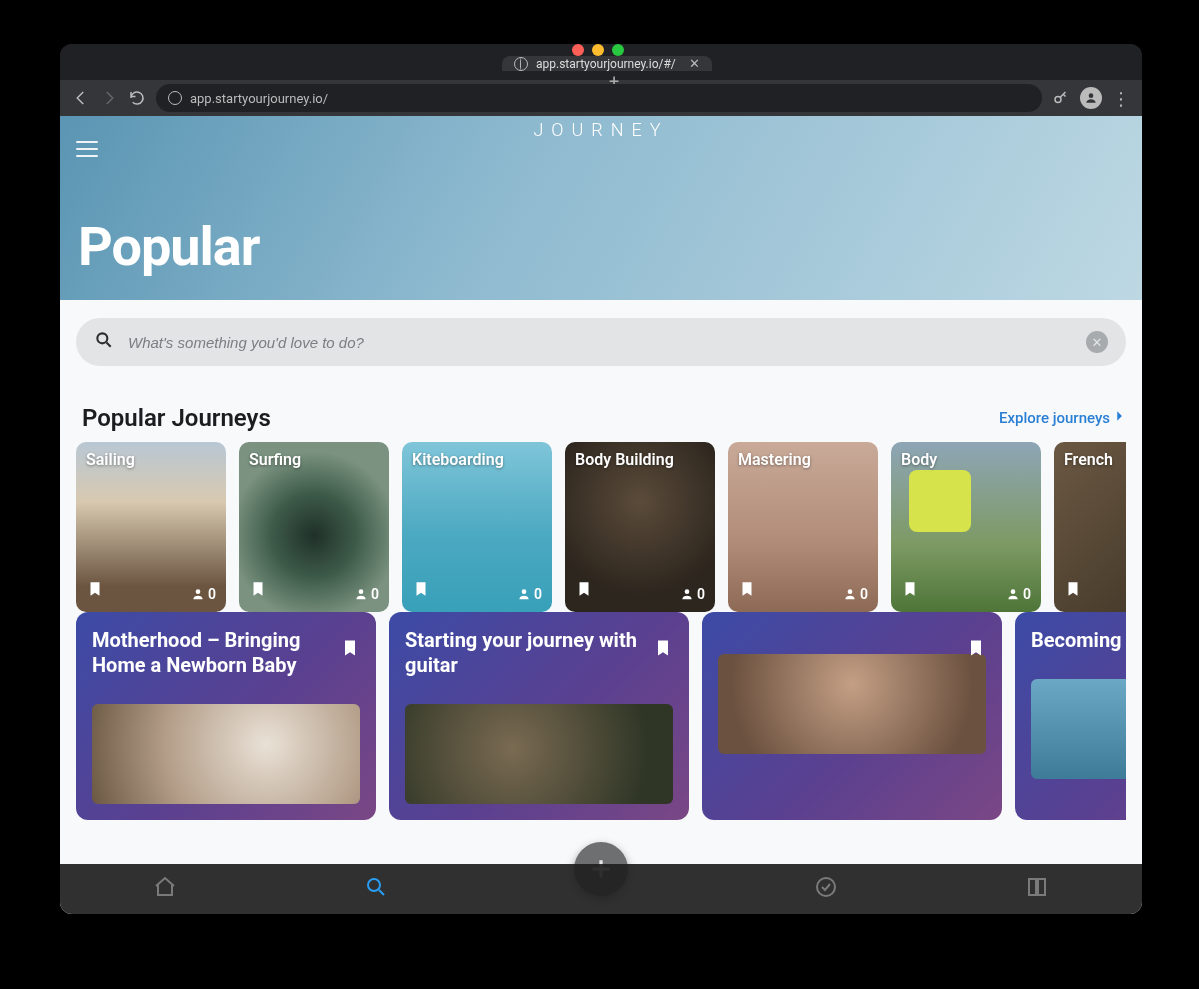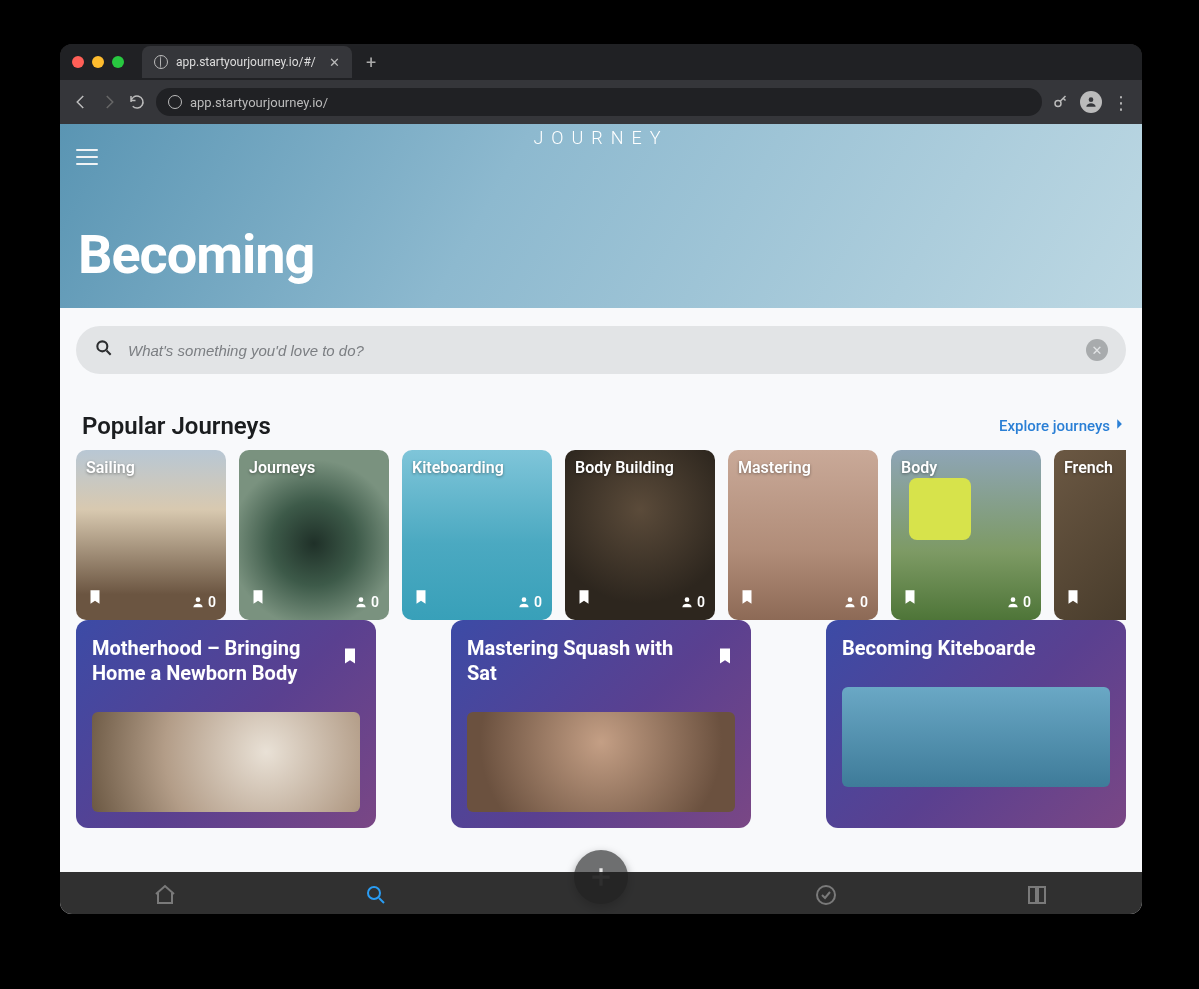--- a/index.html
+++ b/index.html
@@ -20,36 +20,37 @@
     overflow: hidden;
     box-shadow: 0 20px 60px rgba(0,0,0,0.6);
   }
   
   .chrome-tabbar {
     height: 36px;
     background: #202124;
     display: flex;
     align-items: center;
     padding-left: 12px;
+    flex-direction: column;
   }
   .traffic { display: flex; gap: 8px; margin-right: 18px; }
   .tl { width: 12px; height: 12px; border-radius: 50%; }
   .tl.r { background:#ff5f57; } .tl.y { background:#febc2e; } .tl.g { background:#28c840; }
   .tab {
     display:flex; align-items:center; gap:8px;
     background:#35363a; height:32px; padding:0 12px;
     border-radius:8px 8px 0 0; font-size:12px; color:#ddd;
     min-width:210px;
   }
   .tab .globe { width:14px; height:14px; border-radius:50%; border:1.4px solid #bbb; position:relative; }
   .tab .globe:before{content:"";position:absolute;left:5px;top:-1px;width:2px;height:14px;border-left:1.4px solid #bbb;border-radius:50%;}
   .tab .close-x{ margin-left:auto; color:#bbb; font-size:13px; cursor:pointer;}
   .new-tab-plus{ color:#aaa; font-size:18px; margin-left:14px; cursor:pointer;}
   .chrome-toolbar {
-    height:44px; background:#35363a; display:flex; align-items:center; gap:10px;
+    height:36px; background:#35363a; display:flex; align-items:center; gap:10px;
     padding:0 12px;
   }
   .nav-ico { width:18px; height:18px; display:flex; align-items:center; justify-content:center; color:#bbb; cursor:pointer;}
   .nav-ico.dim{color:#666;}
   .addr {
     flex:1; height:28px; background:#202124; border-radius:14px;
     display:flex; align-items:center; padding:0 12px; color:#bbb; font-size:13px; gap:8px;
   }
   .addr .globe{ width:14px; height:14px; border-radius:50%; border:1.4px solid #bbb;}
   .avatar-circ{ width:22px;height:22px;border-radius:50%;background:#bbb;display:flex;align-items:center;justify-content:center;}
@@ -205,21 +206,21 @@
 
   <div class="viewport">
 
     <div class="app-header">
       <div class="hamburger">
           <div></div>
           <div></div>
           <div></div>
         </div>
       <div class="brand">JOURNEY</div>
-      <div class="page-title">Becoming</div>
+      <div class="page-title">Popular</div>
     </div>
 
     <div class="content">
 
       <div class="searchbar">
         <span class="search-ico"><svg viewBox="0 0 24 24">
               <circle cx="10" cy="10" r="6" fill="none" stroke="#2b2d2f" stroke-width="2.5"></circle>
               <path d="M15 15l5 5" stroke="#2b2d2f" stroke-width="2.5"></path>
             </svg></span>
         <input type="text" placeholder="What's something you'd love to do?" style="">
@@ -245,21 +246,21 @@
             <div class="count">
               <svg viewBox="0 0 24 24">
                 <circle cx="12" cy="8" r="4"></circle>
                 <path d="M4 21c0-4 4-6 8-6s8 2 8 6z"></path>
               </svg>
               <span>0</span>
             </div>
           </div>
           <div class="journey-card">
             <div class="bg surfing"></div>
-            <div class="title">Journeys</div>
+            <div class="title">Surfing</div>
             <div class="bm"><svg viewBox="0 0 24 24">
                 <path d="M6 3h12v18l-6-4-6 4z"></path>
               </svg></div>
             <div class="count">
               <svg viewBox="0 0 24 24">
                 <circle cx="12" cy="8" r="4"></circle>
                 <path d="M4 21c0-4 4-6 8-6s8 2 8 6z"></path>
               </svg>
               <span>0</span>
             </div>
@@ -324,28 +325,34 @@
             <div class="bg french"></div>
             <div class="title">French</div>
             <div class="bm"><svg viewBox="0 0 24 24">
                 <path d="M6 3h12v18l-6-4-6 4z"></path>
               </svg></div>
           </div>
         </div>
 
       <div class="h-scroll" id="maps-row">
           <div class="map-card">
-            <div class="mtitle">Motherhood – Bringing Home a Newborn Body</div>
+            <div class="mtitle">Motherhood – Bringing Home a Newborn Baby</div>
             <div class="mbm"><svg viewBox="0 0 24 24">
                 <path d="M6 3h12v18l-6-4-6 4z"></path>
               </svg></div>
             <div class="preview p1"></div>
           </div>
           <div class="map-card">
-            <div class="mtitle">Mastering Squash with Sat</div>
+            <div class="mtitle">Starting your journey with guitar</div>
+            <div class="mbm"><svg viewBox="0 0 24 24">
+                <path d="M6 3h12v18l-6-4-6 4z"></path>
+              </svg></div>
+            <div class="preview p2"></div>
+          </div>
+          <div class="map-card">
             <div class="mbm"><svg viewBox="0 0 24 24">
                 <path d="M6 3h12v18l-6-4-6 4z"></path>
               </svg></div>
             <div class="preview p3"></div>
           </div>
           <div class="map-card">
             <div class="mtitle">Becoming Kiteboarde</div>
             <div class="preview p4"></div>
           </div>
         </div>

